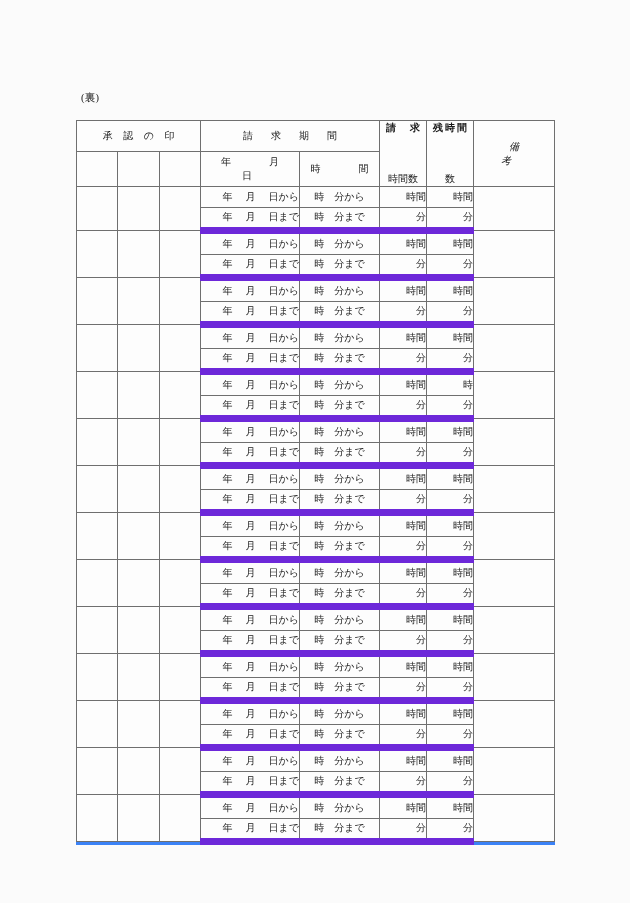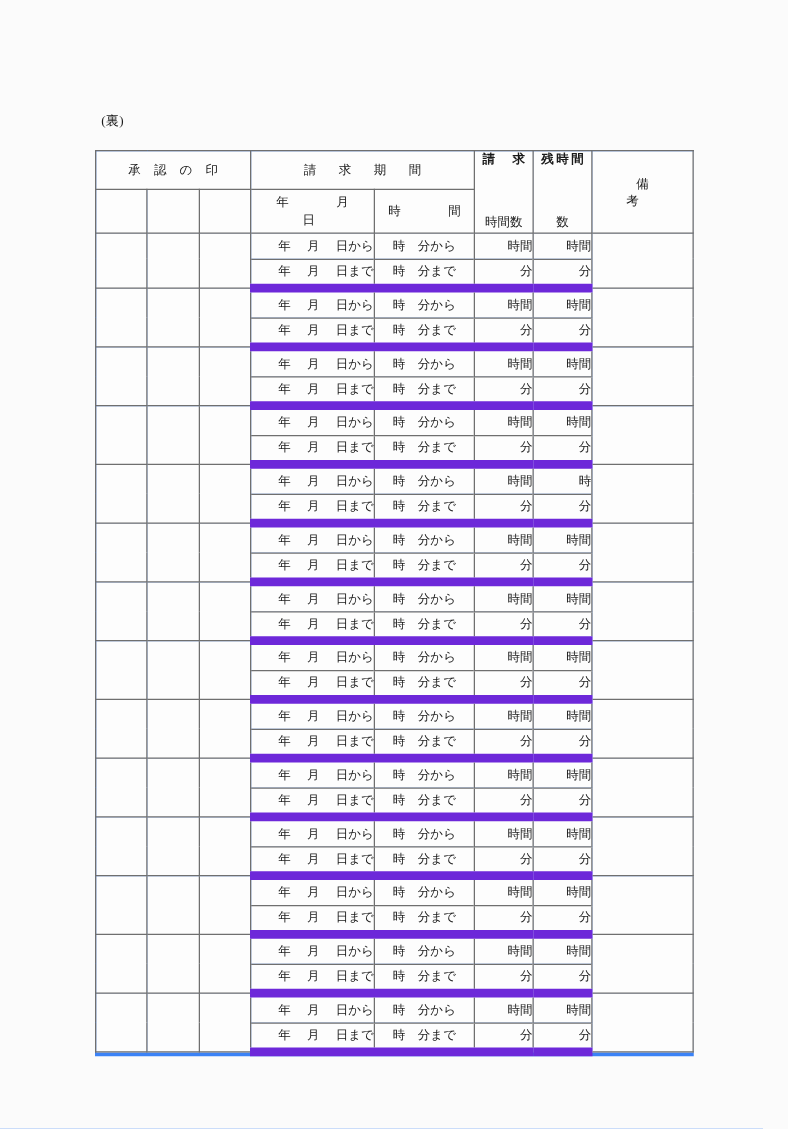--- a/index.html
+++ b/index.html
@@ -95,20 +95,21 @@
   .hdr-stack .l2 {
     display: block;
     letter-spacing: 0px;
     margin-top: 36px;
   }
   .hdr-note {
     height: 55px;
     letter-spacing: 16px;
     text-indent: 16px;
     font-size: 10.5px;
+    font-style: italic;
   }
   .hdr-blank {
     height: 29px;
   }
 
   
   .sheet-table tbody td {
     height: 19.5px;
   }
   .cell-seal { }

